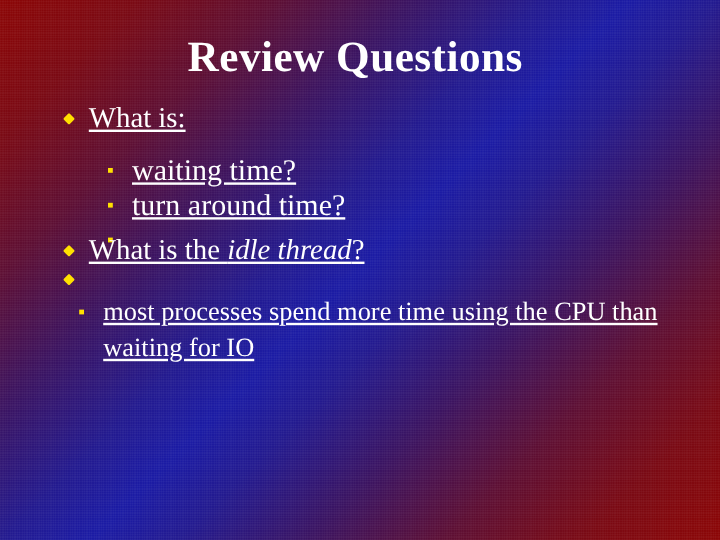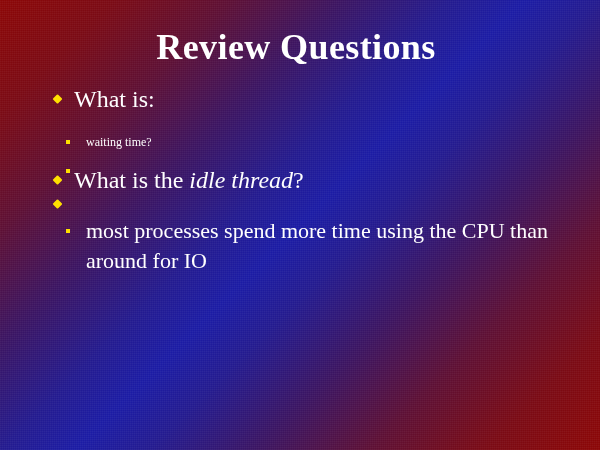--- a/index.html
+++ b/index.html
@@ -56,20 +56,21 @@
     z-index: 3;
   }
 
   .body {
     position: absolute;
     left: 0;
     top: 84px;
     width: 600px;
     z-index: 3;
     color: #ffffff;
+    text-decoration: underline;
   }
 
   
   .lvl1 {
     position: relative;
     padding-left: 74px;
     font-size: 24px;
     line-height: 30px;
     color: #ffffff;
     white-space: nowrap;
@@ -97,22 +98,23 @@
   }
   .lvl2 .dot {
     position: absolute;
     left: 66px;
     top: 12px;
     width: 4px;
     height: 4px;
     background: #ffe000;
   }
   .lvl2.small {
-    font-size: 12px;
+    font-size: 25px;
     line-height: 29px;
+    margin-left: 24px;
   }
   .lvl2.big {
     font-size: 22px;
     line-height: 30px;
     padding-right: 14px;
   }
   .lvl2.big .dot { top: 13px; }
 
   .gap-a { height: 14px; }
   .gap-b { height: 8px; }
@@ -133,20 +135,24 @@
       <span>What is:</span>
     </div>
 
     <div class="gap-a"></div>
 
     <div class="lvl2 small">
       <span class="dot"></span>
       <span>waiting time?</span>
     </div>
 
+    <div class="lvl2 small">
+      <span class="dot"></span>
+      <span>turn around time?</span>
+    </div>
 
     <div class="lvl2 small">
       <span class="dot"></span>
     </div>
 
     <div class="gap-b"></div>
 
     <div class="lvl1">
       <span class="dia"></span>
       <span>What is the </span><span class="ital">idle thread</span><span>?</span>
@@ -156,17 +162,17 @@
 
     <div class="lvl1">
       <span class="dia"></span>
     </div>
 
     <div class="gap-d"></div>
 
 
     <div class="lvl2 big">
       <span class="dot"></span>
-      <span>most processes spend more time using the CPU than around for IO</span>
+      <span>most processes spend more time using the CPU than waiting for IO</span>
     </div>
 
   </div>
 </div>
 
 </body></html>

